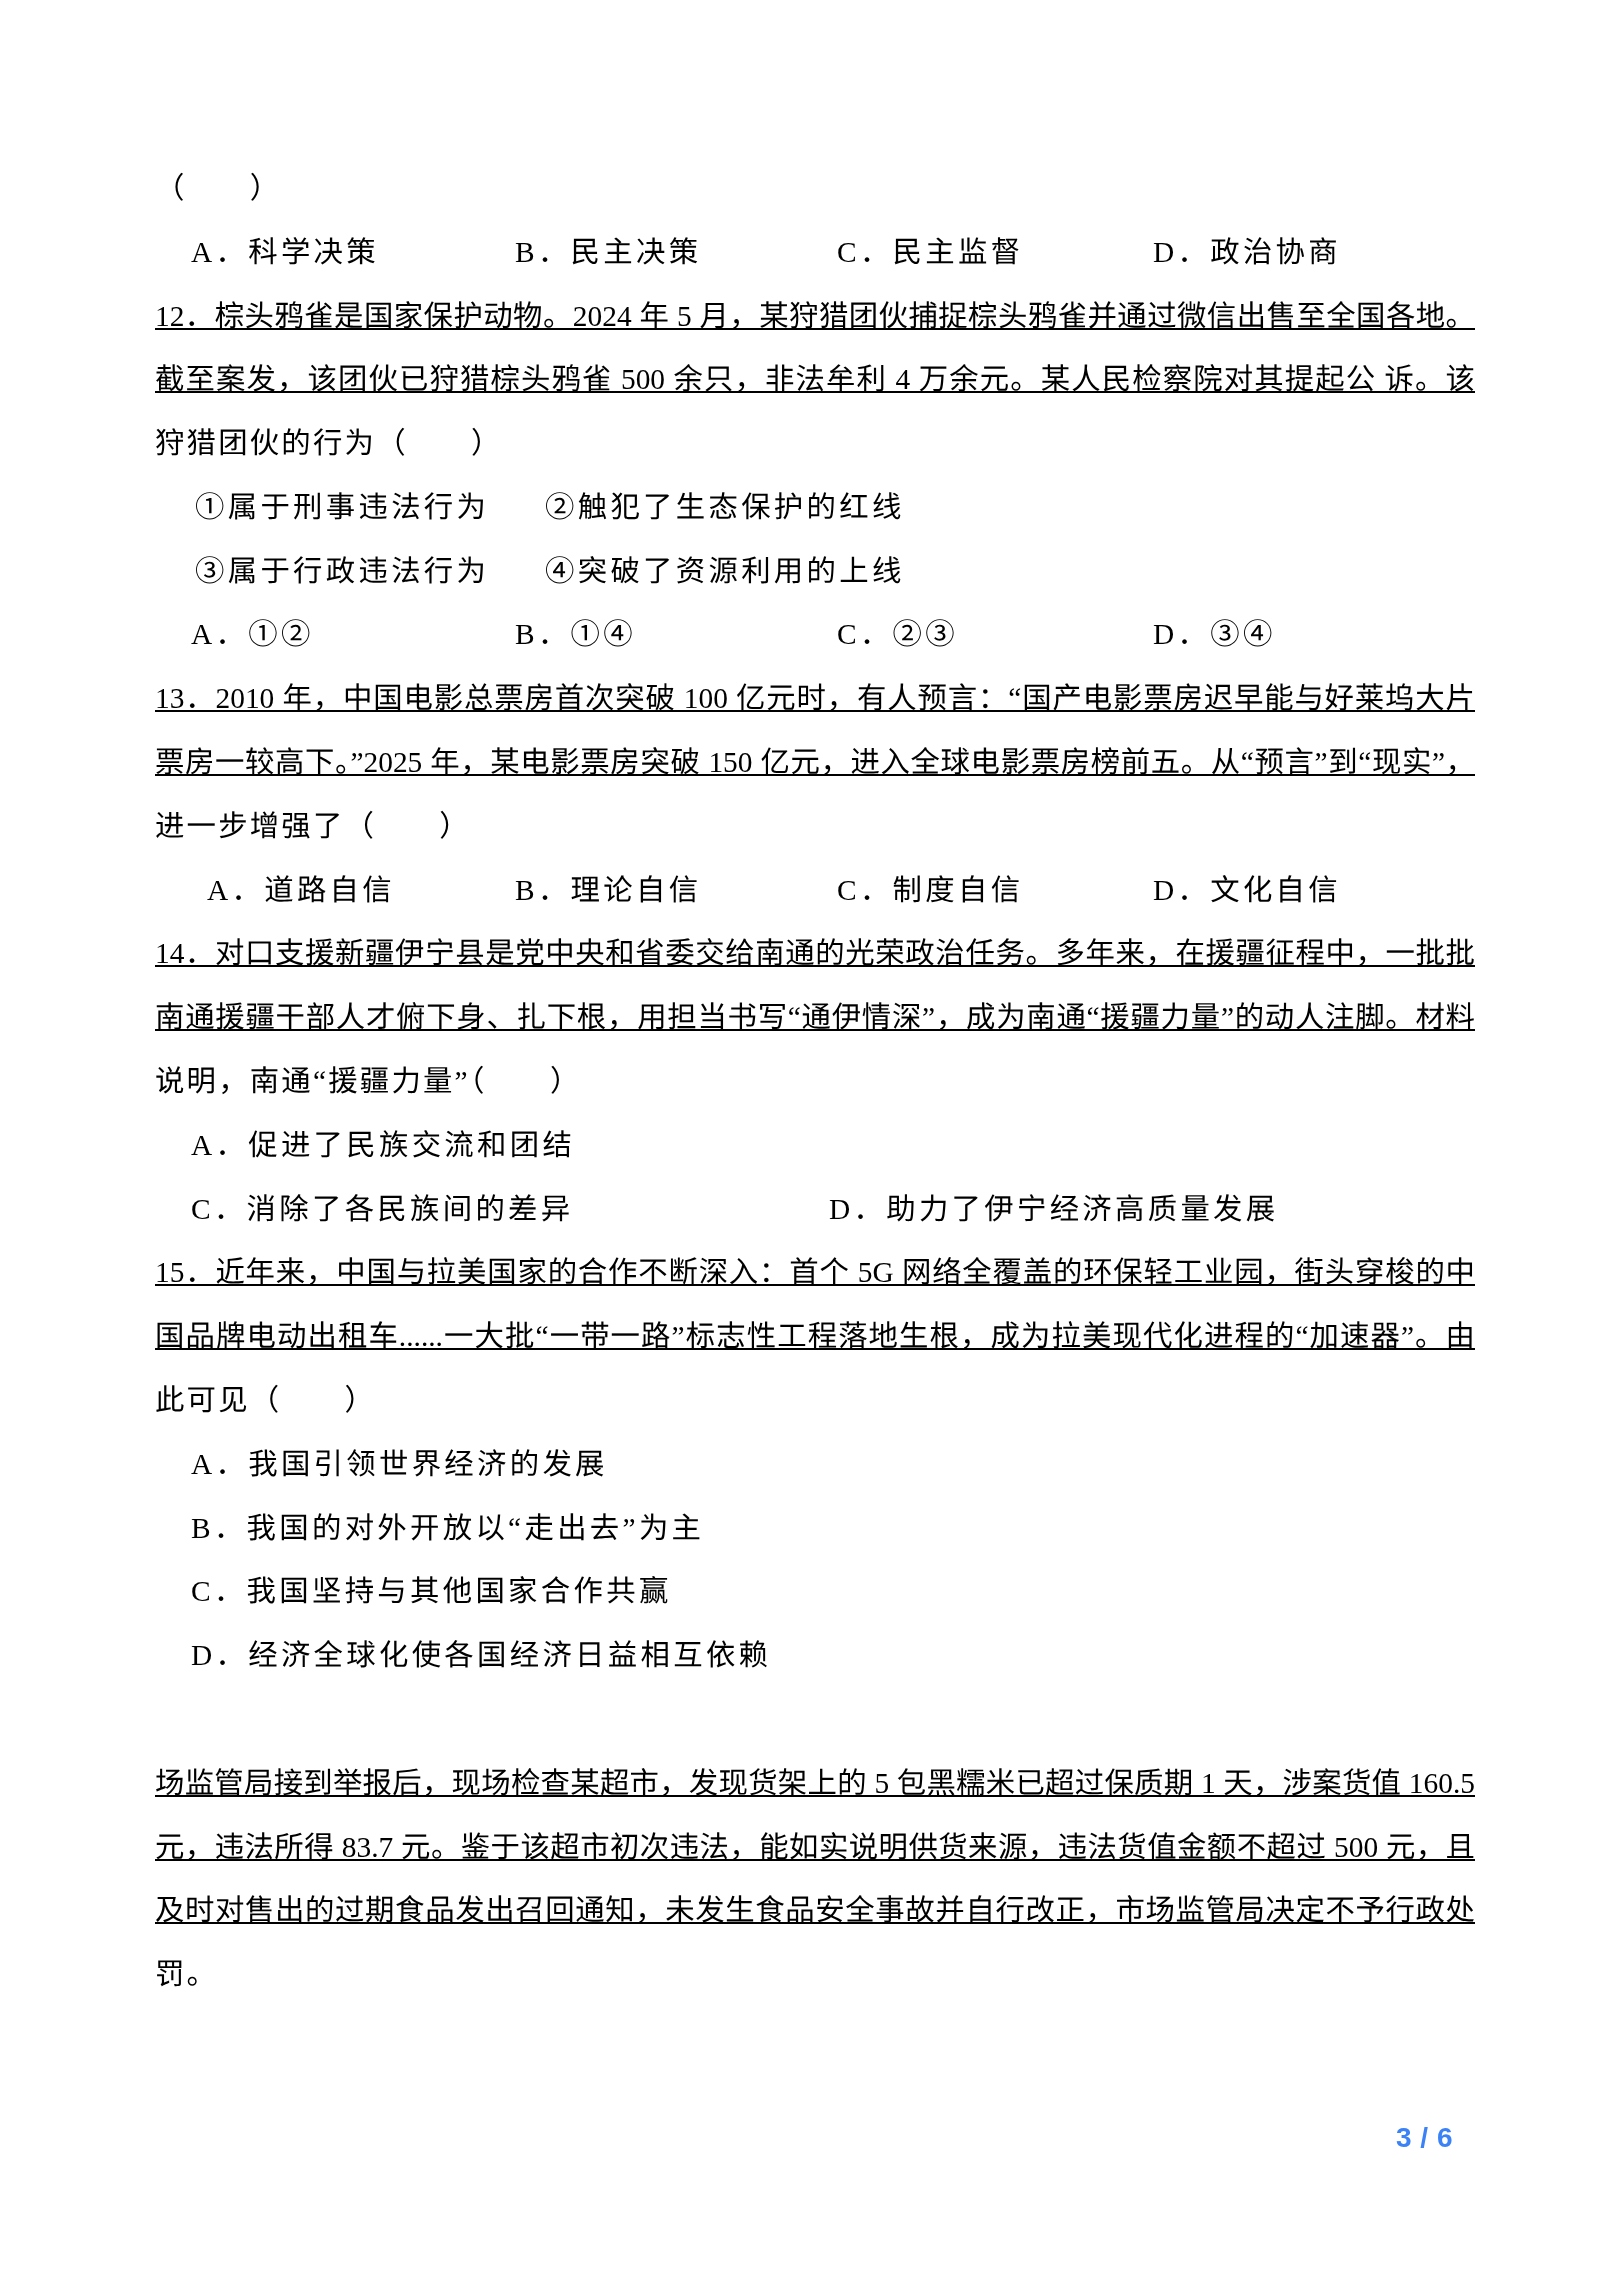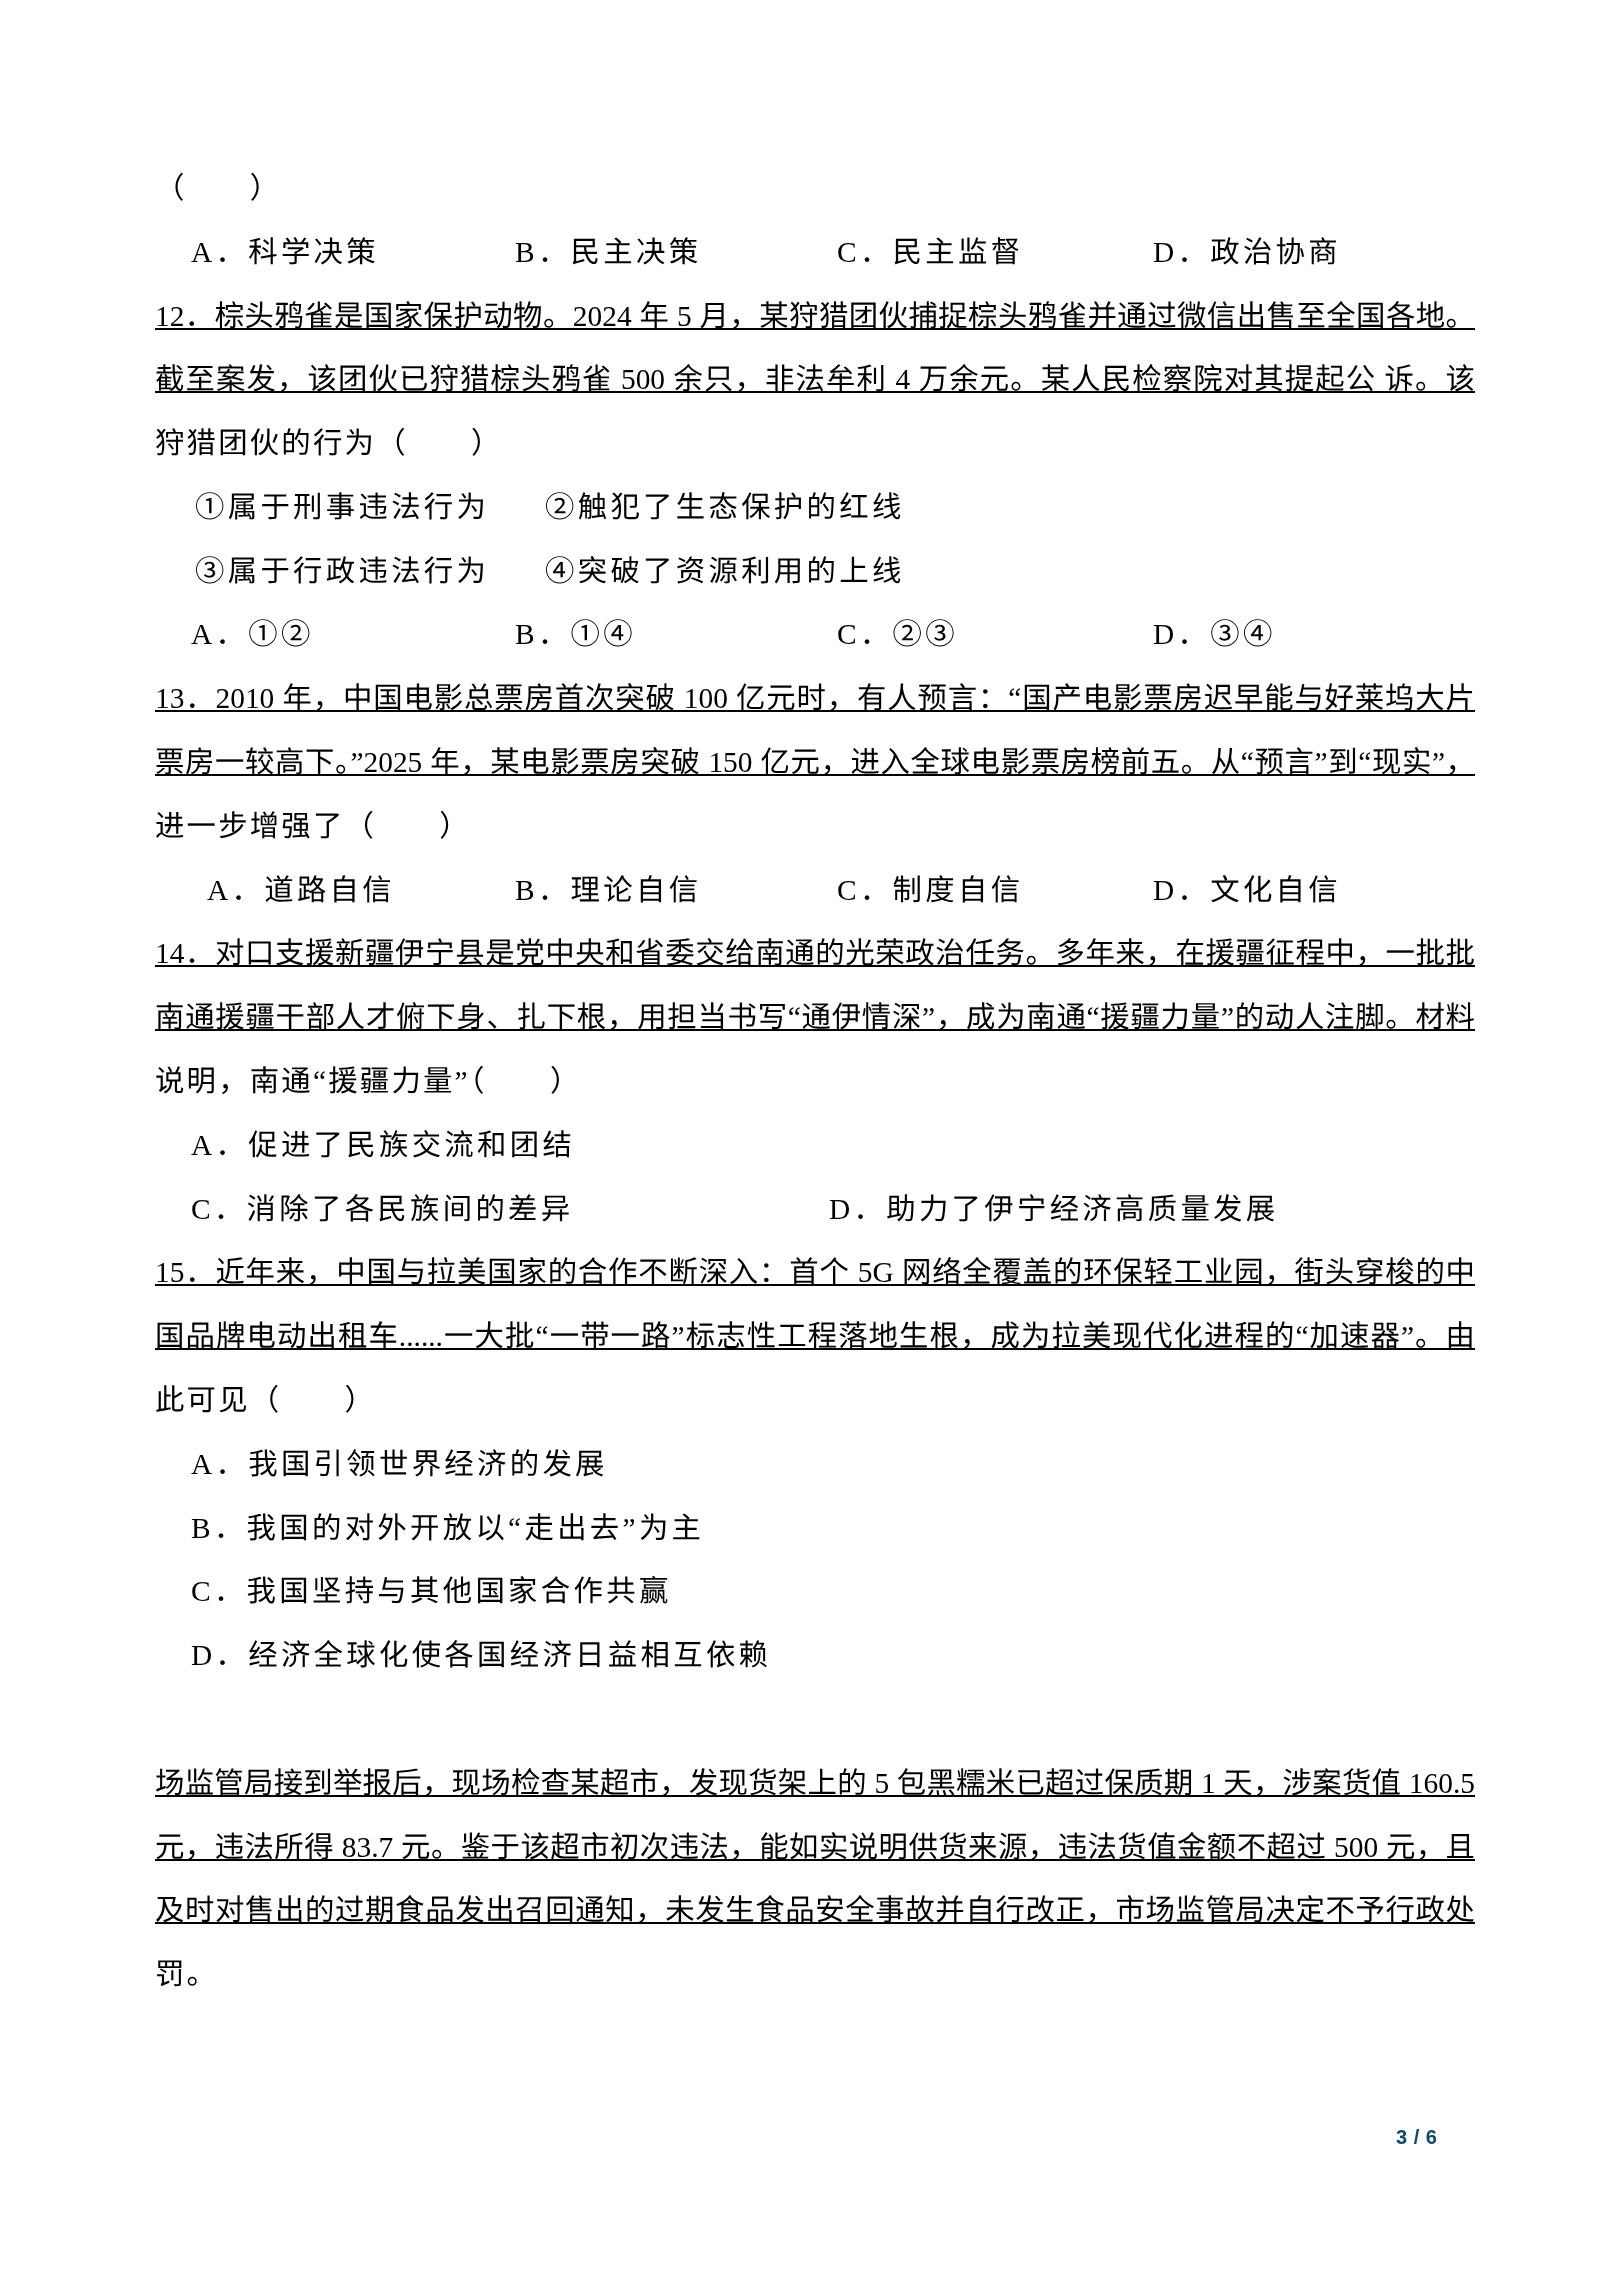--- a/index.html
+++ b/index.html
@@ -42,23 +42,23 @@
     text-align: right;
   }
   .footer {
     position: absolute;
     top: 2121px;
     left: 1396px;
     width: 93px;
     line-height: 33px;
     font-family: "Liberation Sans", "DejaVu Sans", sans-serif;
     font-weight: 600;
-    font-size: 20px;
+    font-size: 28px;
     letter-spacing: 0.5px;
-    color: #0c4a6e;
+    color: #3b82f6;
   }
 </style>
 </head>
 <body>
 
 <div class="page">
 
   <div class="line" style="top:156px;left:155px">（　　）</div>
   <span class="seg" style="top:220px;left:191px">A．科学决策</span>
   <span class="seg" style="top:220px;left:515px">B．民主决策</span>

